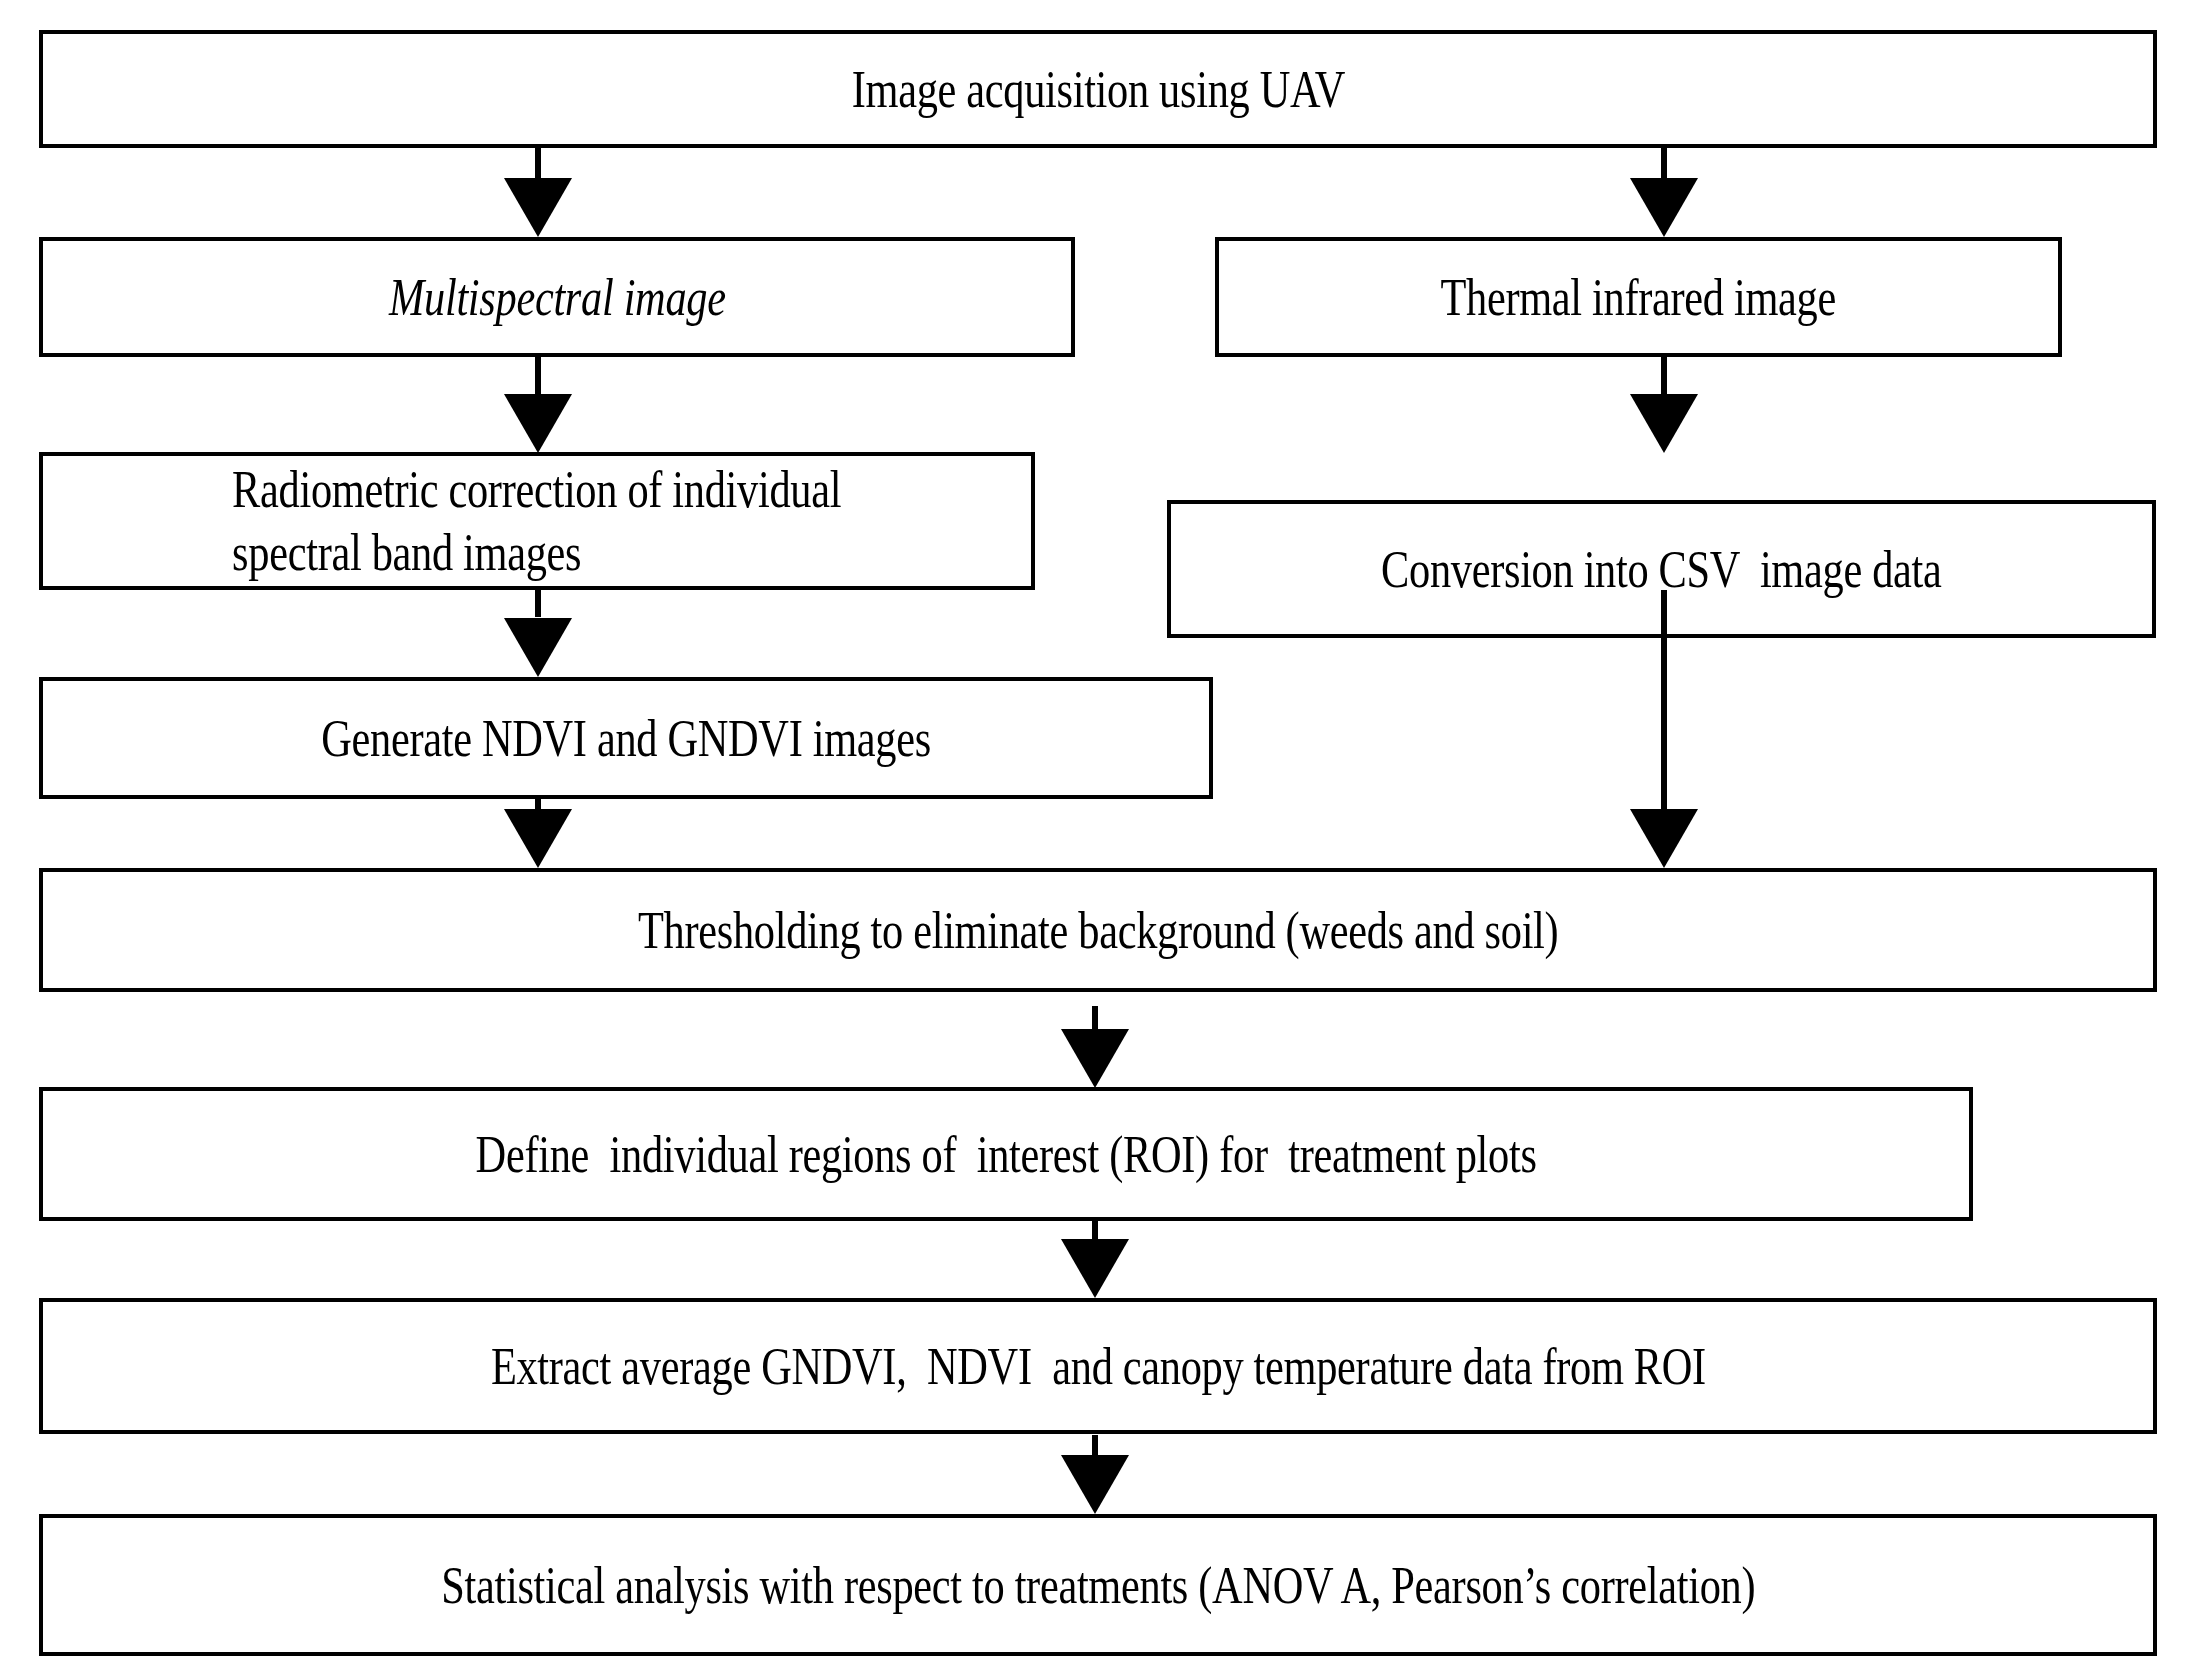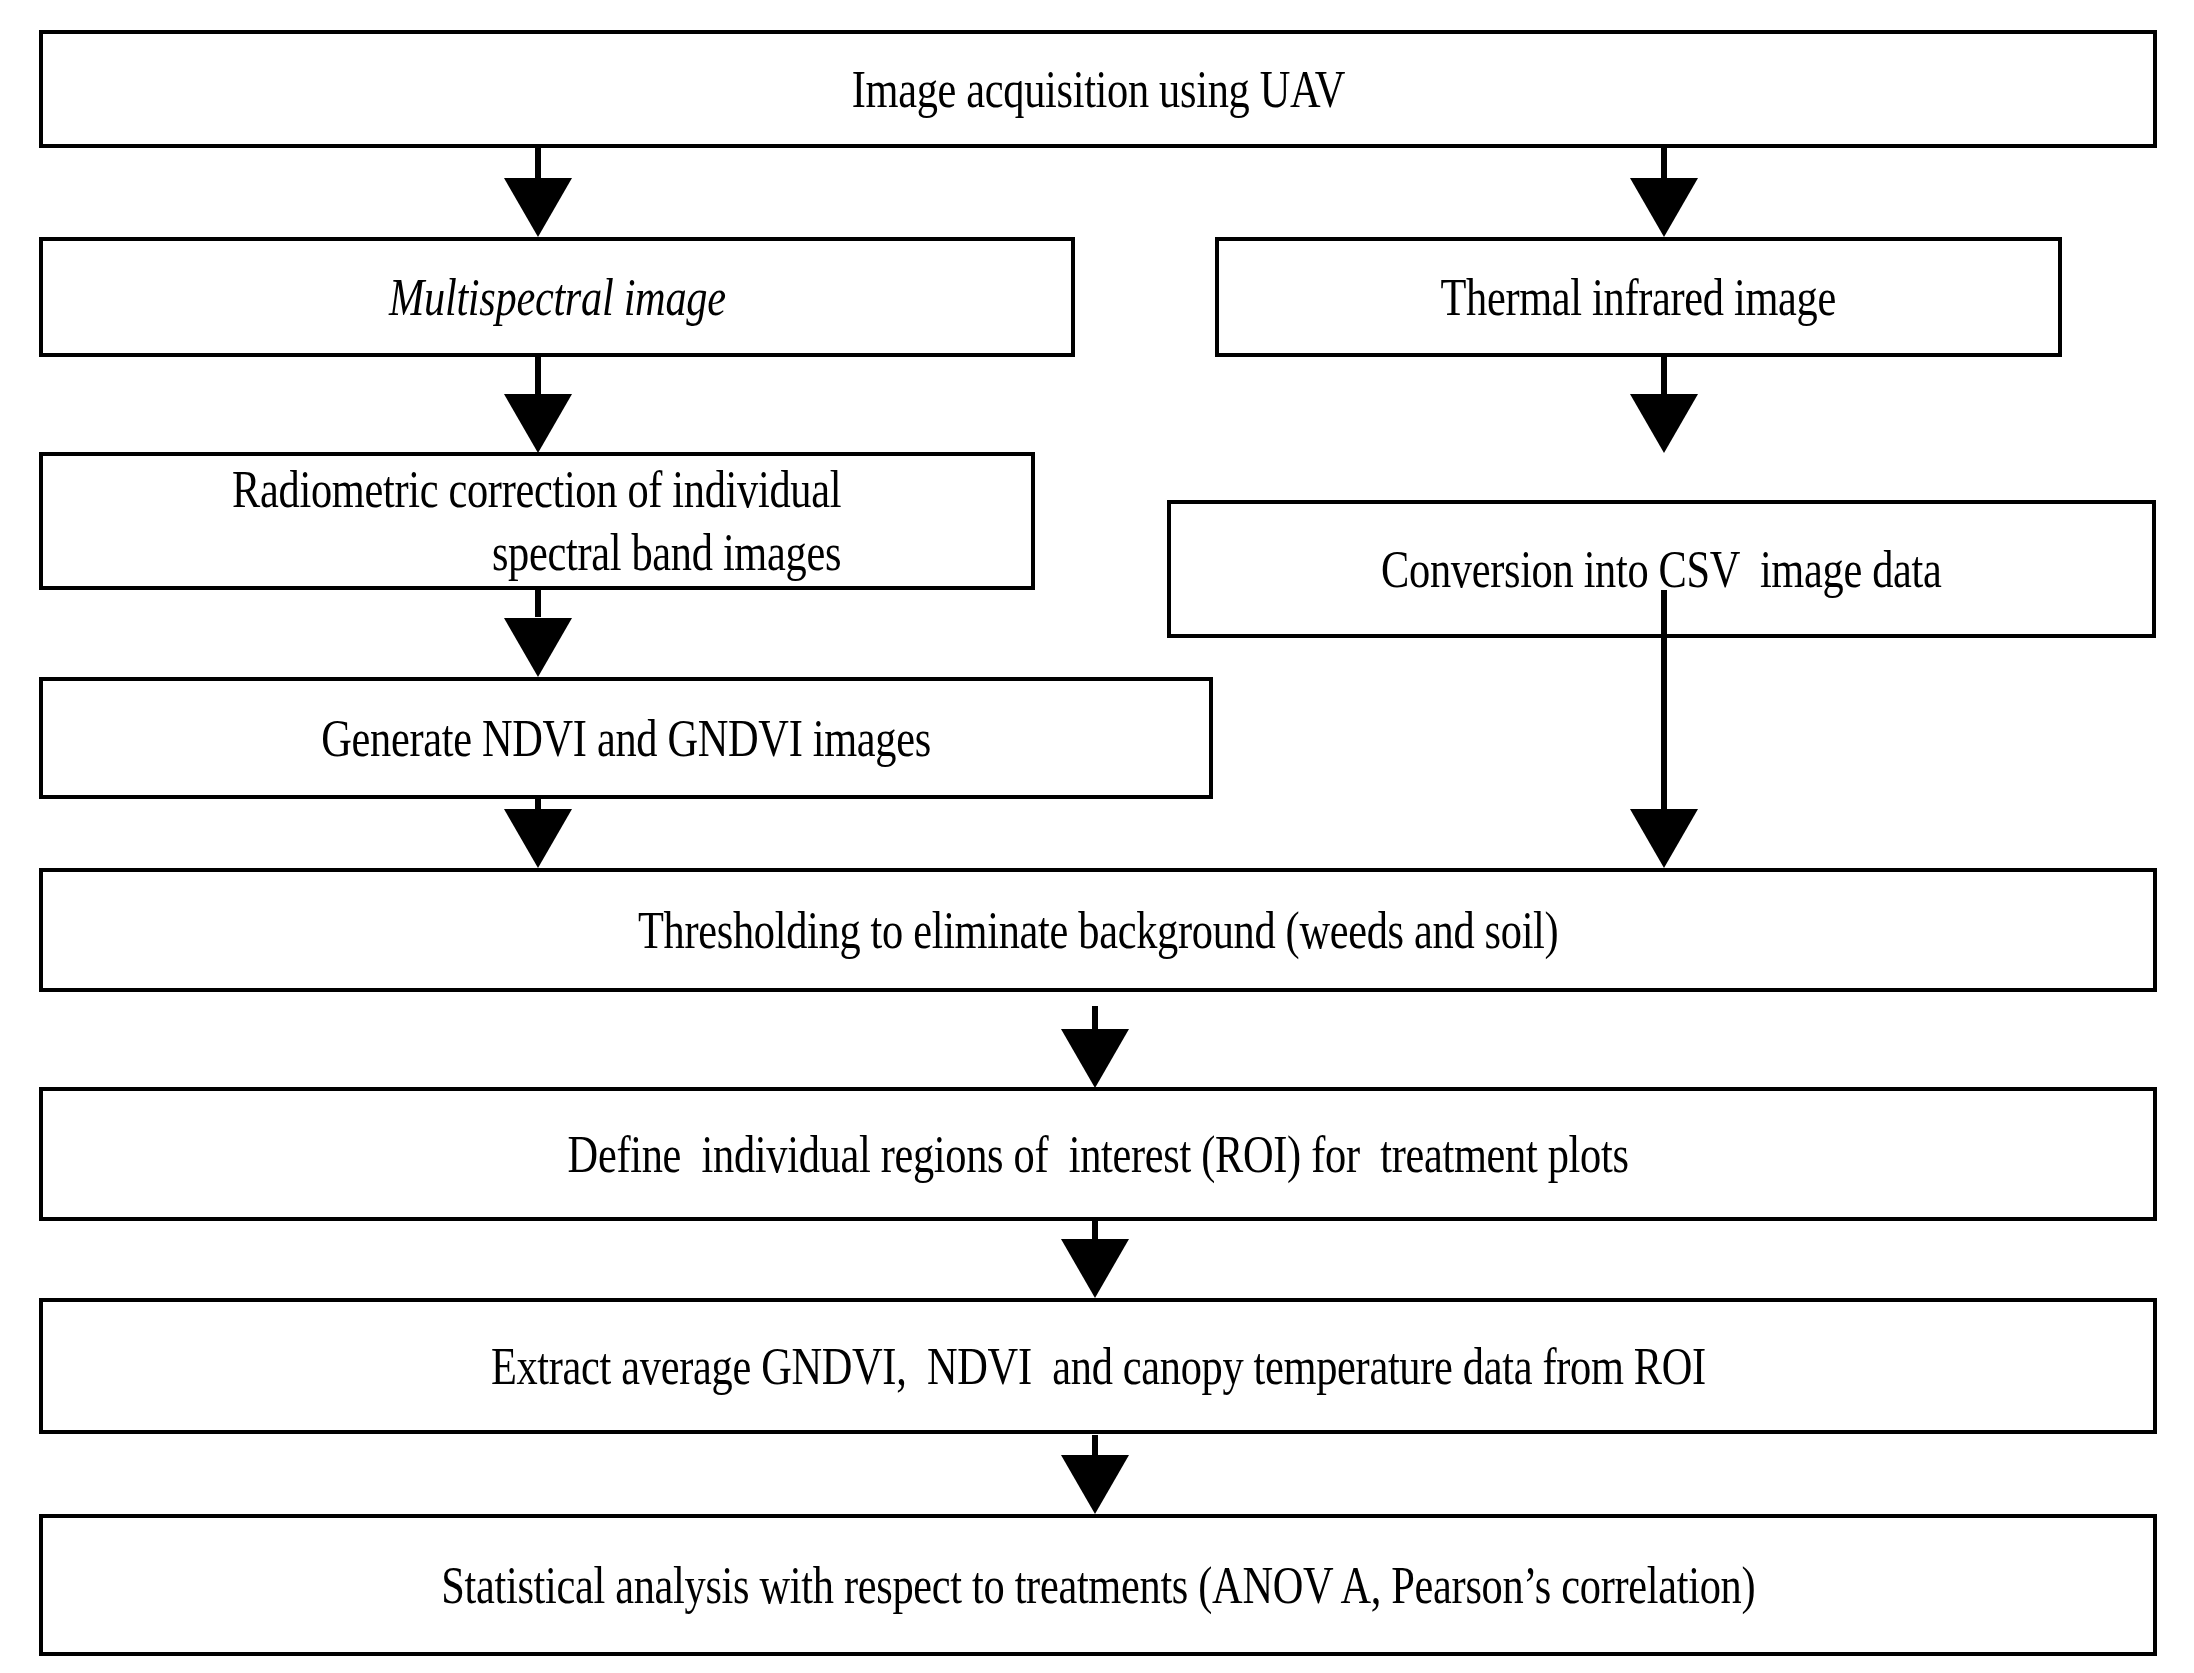--- a/index.html
+++ b/index.html
@@ -8,21 +8,21 @@
   #canvas{position:relative;width:2194px;height:1673px;background:#fff;}
 
   .node{
     position:absolute;
     box-sizing:border-box;
     border:4.2px solid #000000;
     background:#ffffff;
     display:flex;
     align-items:center;
     justify-content:center;
-    text-align:right;
+    text-align:left;
   }
   .node .label{
     display:block;
     color:#000000;
     font-size:53px;
     line-height:1.18;
     letter-spacing:-0.4px;
     transform:scaleX(0.80);
     transform-origin:center center;
     white-space:pre;
@@ -30,21 +30,21 @@
   }
 
   
   .n-acq   {left:39px;  top:30px;   width:2118px; height:118px;}
   .n-ms    {left:39px;  top:237px;  width:1036px; height:120px;font-style:italic;}
   .n-tir   {left:1167px;top:237px;  width:847px; height:120px;margin-left:48px;}
   .n-radio {left:39px;  top:452px;  width:996px; height:138px;}
   .n-csv   {left:1167px;top:452px;  width:989px; height:138px;margin-top:48px;}
   .n-ndvi  {left:39px;  top:677px;  width:1174px; height:122px;}
   .n-thr   {left:39px;  top:868px; width:2118px; height:124px;}
-  .n-roi   {left:39px;  top:1087px; width:2118px; height:134px;}
+  .n-roi   {left:39px;  top:1087px; width:1934px; height:134px;}
   .n-ext   {left:39px;  top:1298px; width:2118px; height:136px;}
   .n-stat  {left:39px;  top:1514px; width:2118px; height:142px;}
 
   
   .arrow{position:absolute;}
   .arrow .shaft{
     position:absolute;
     left:50%;
     top:0;
     width:5.6px;

